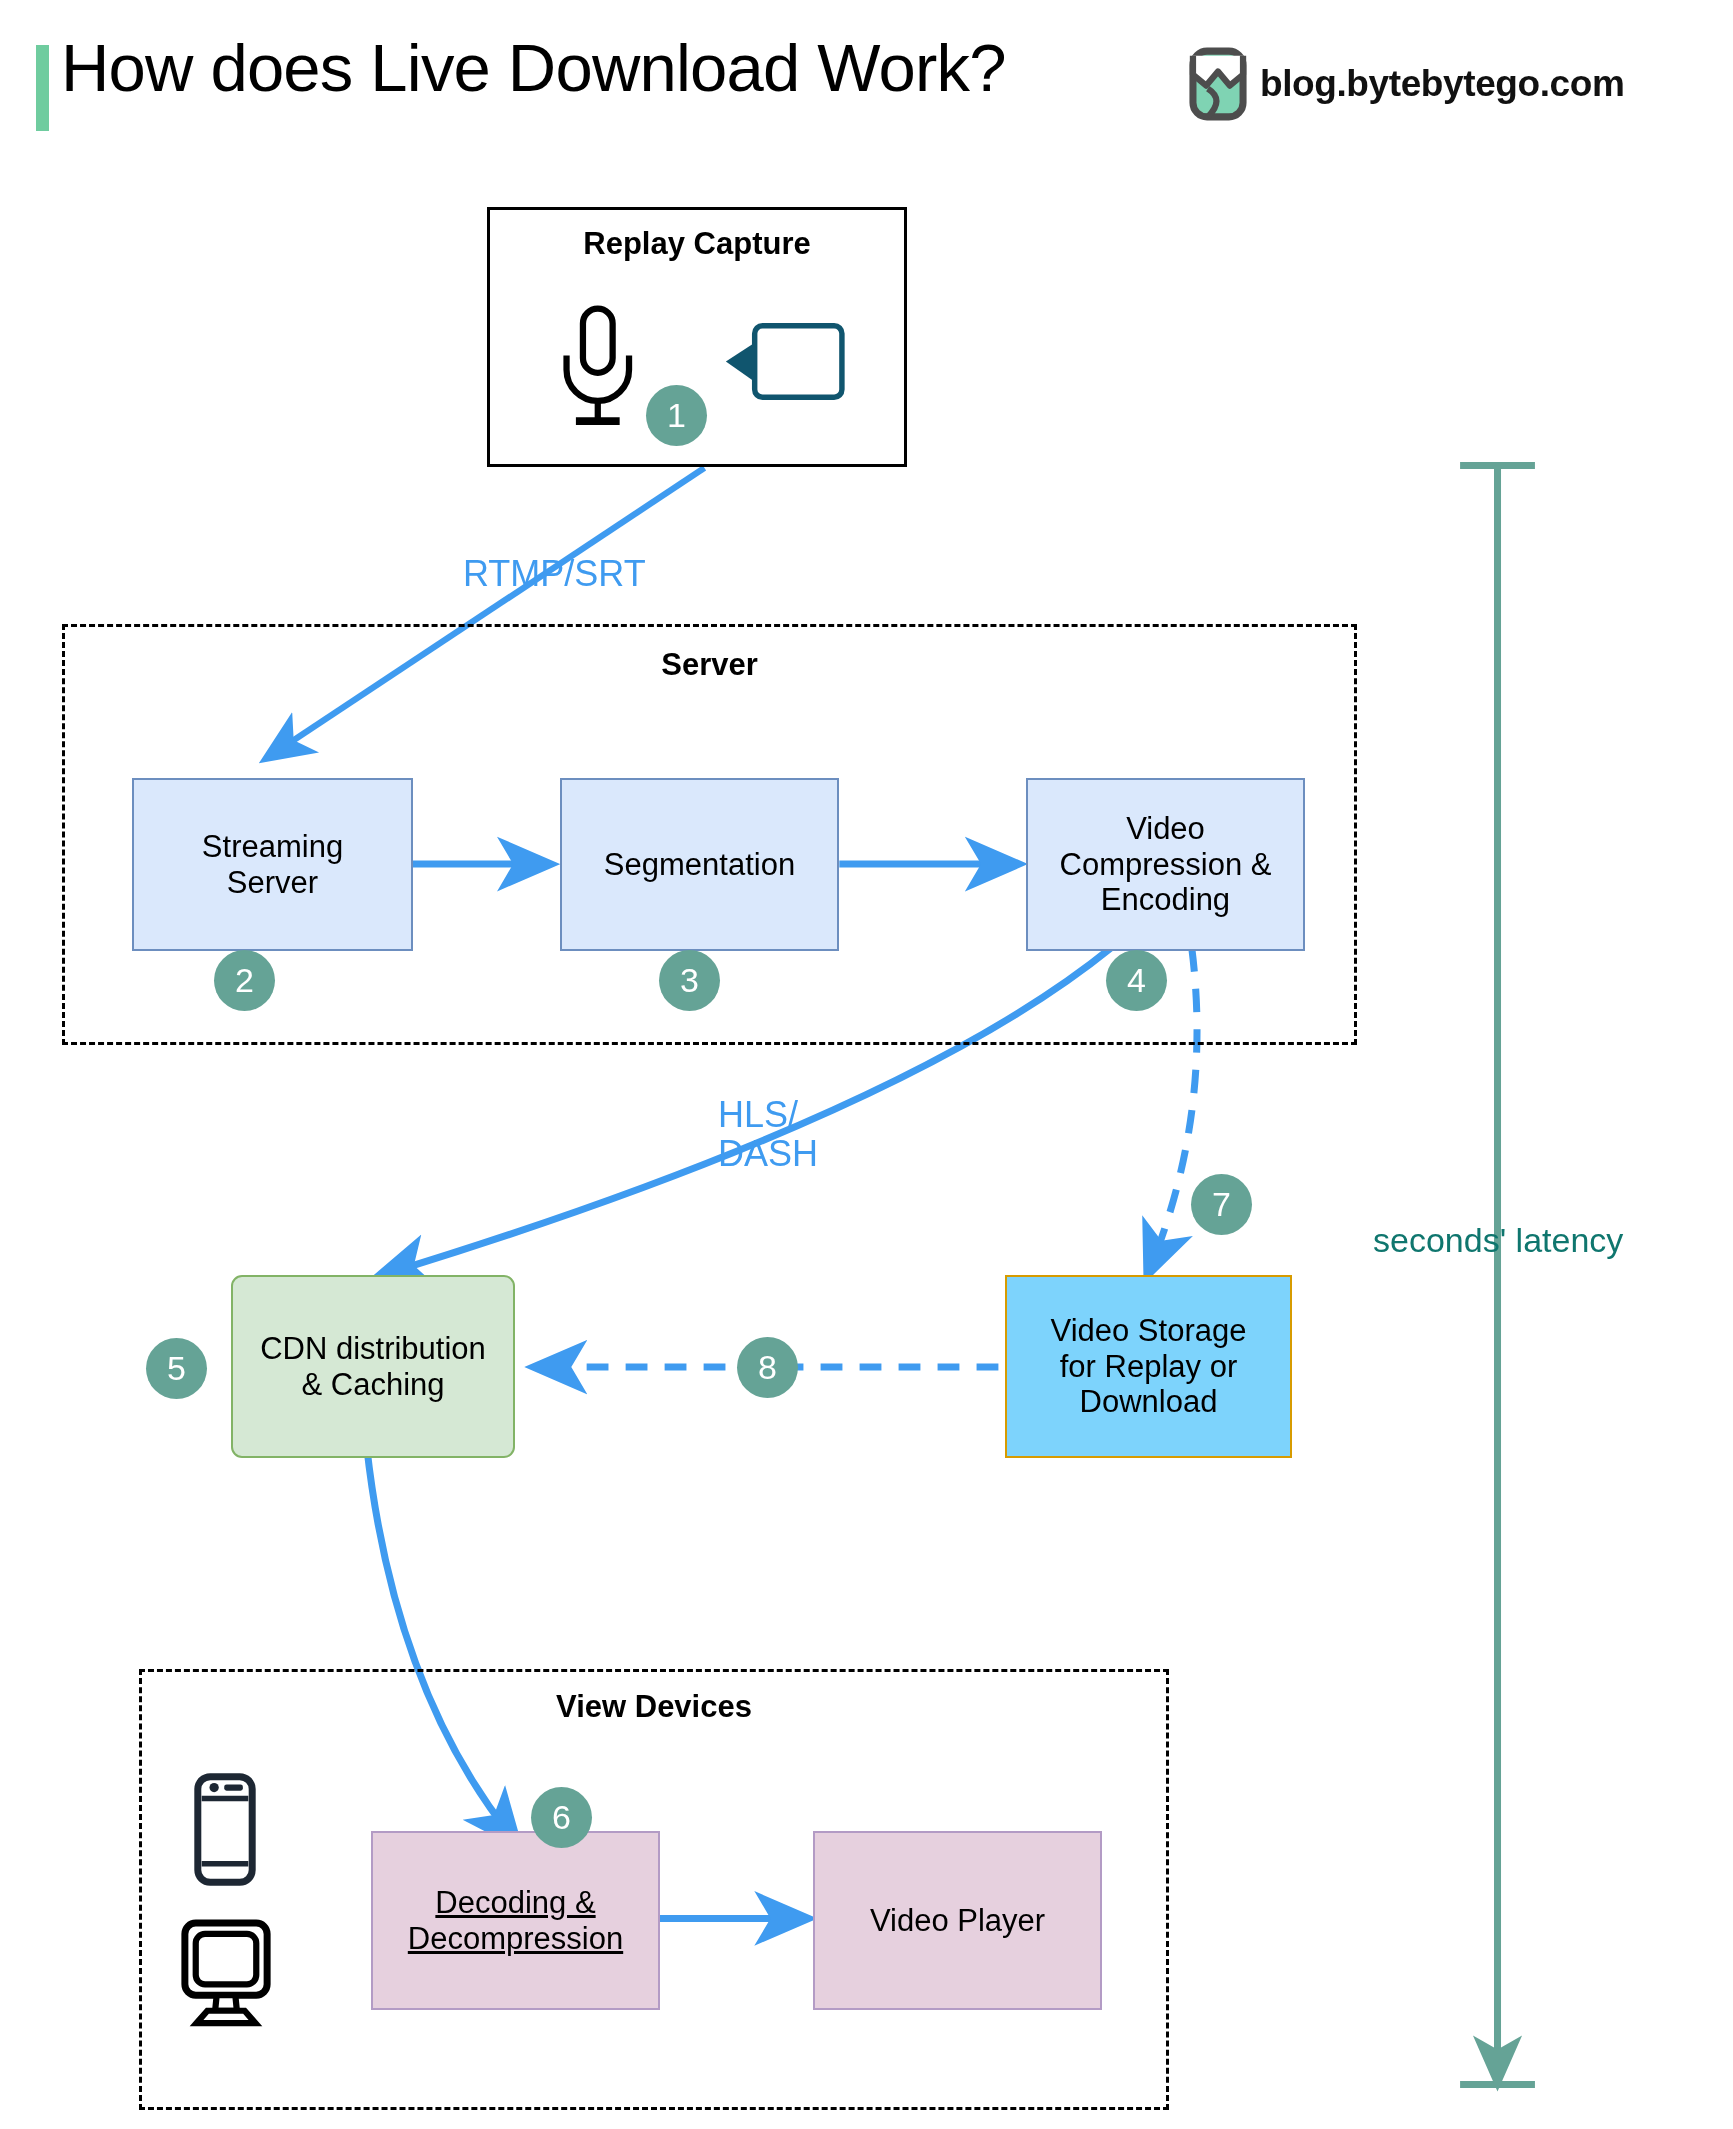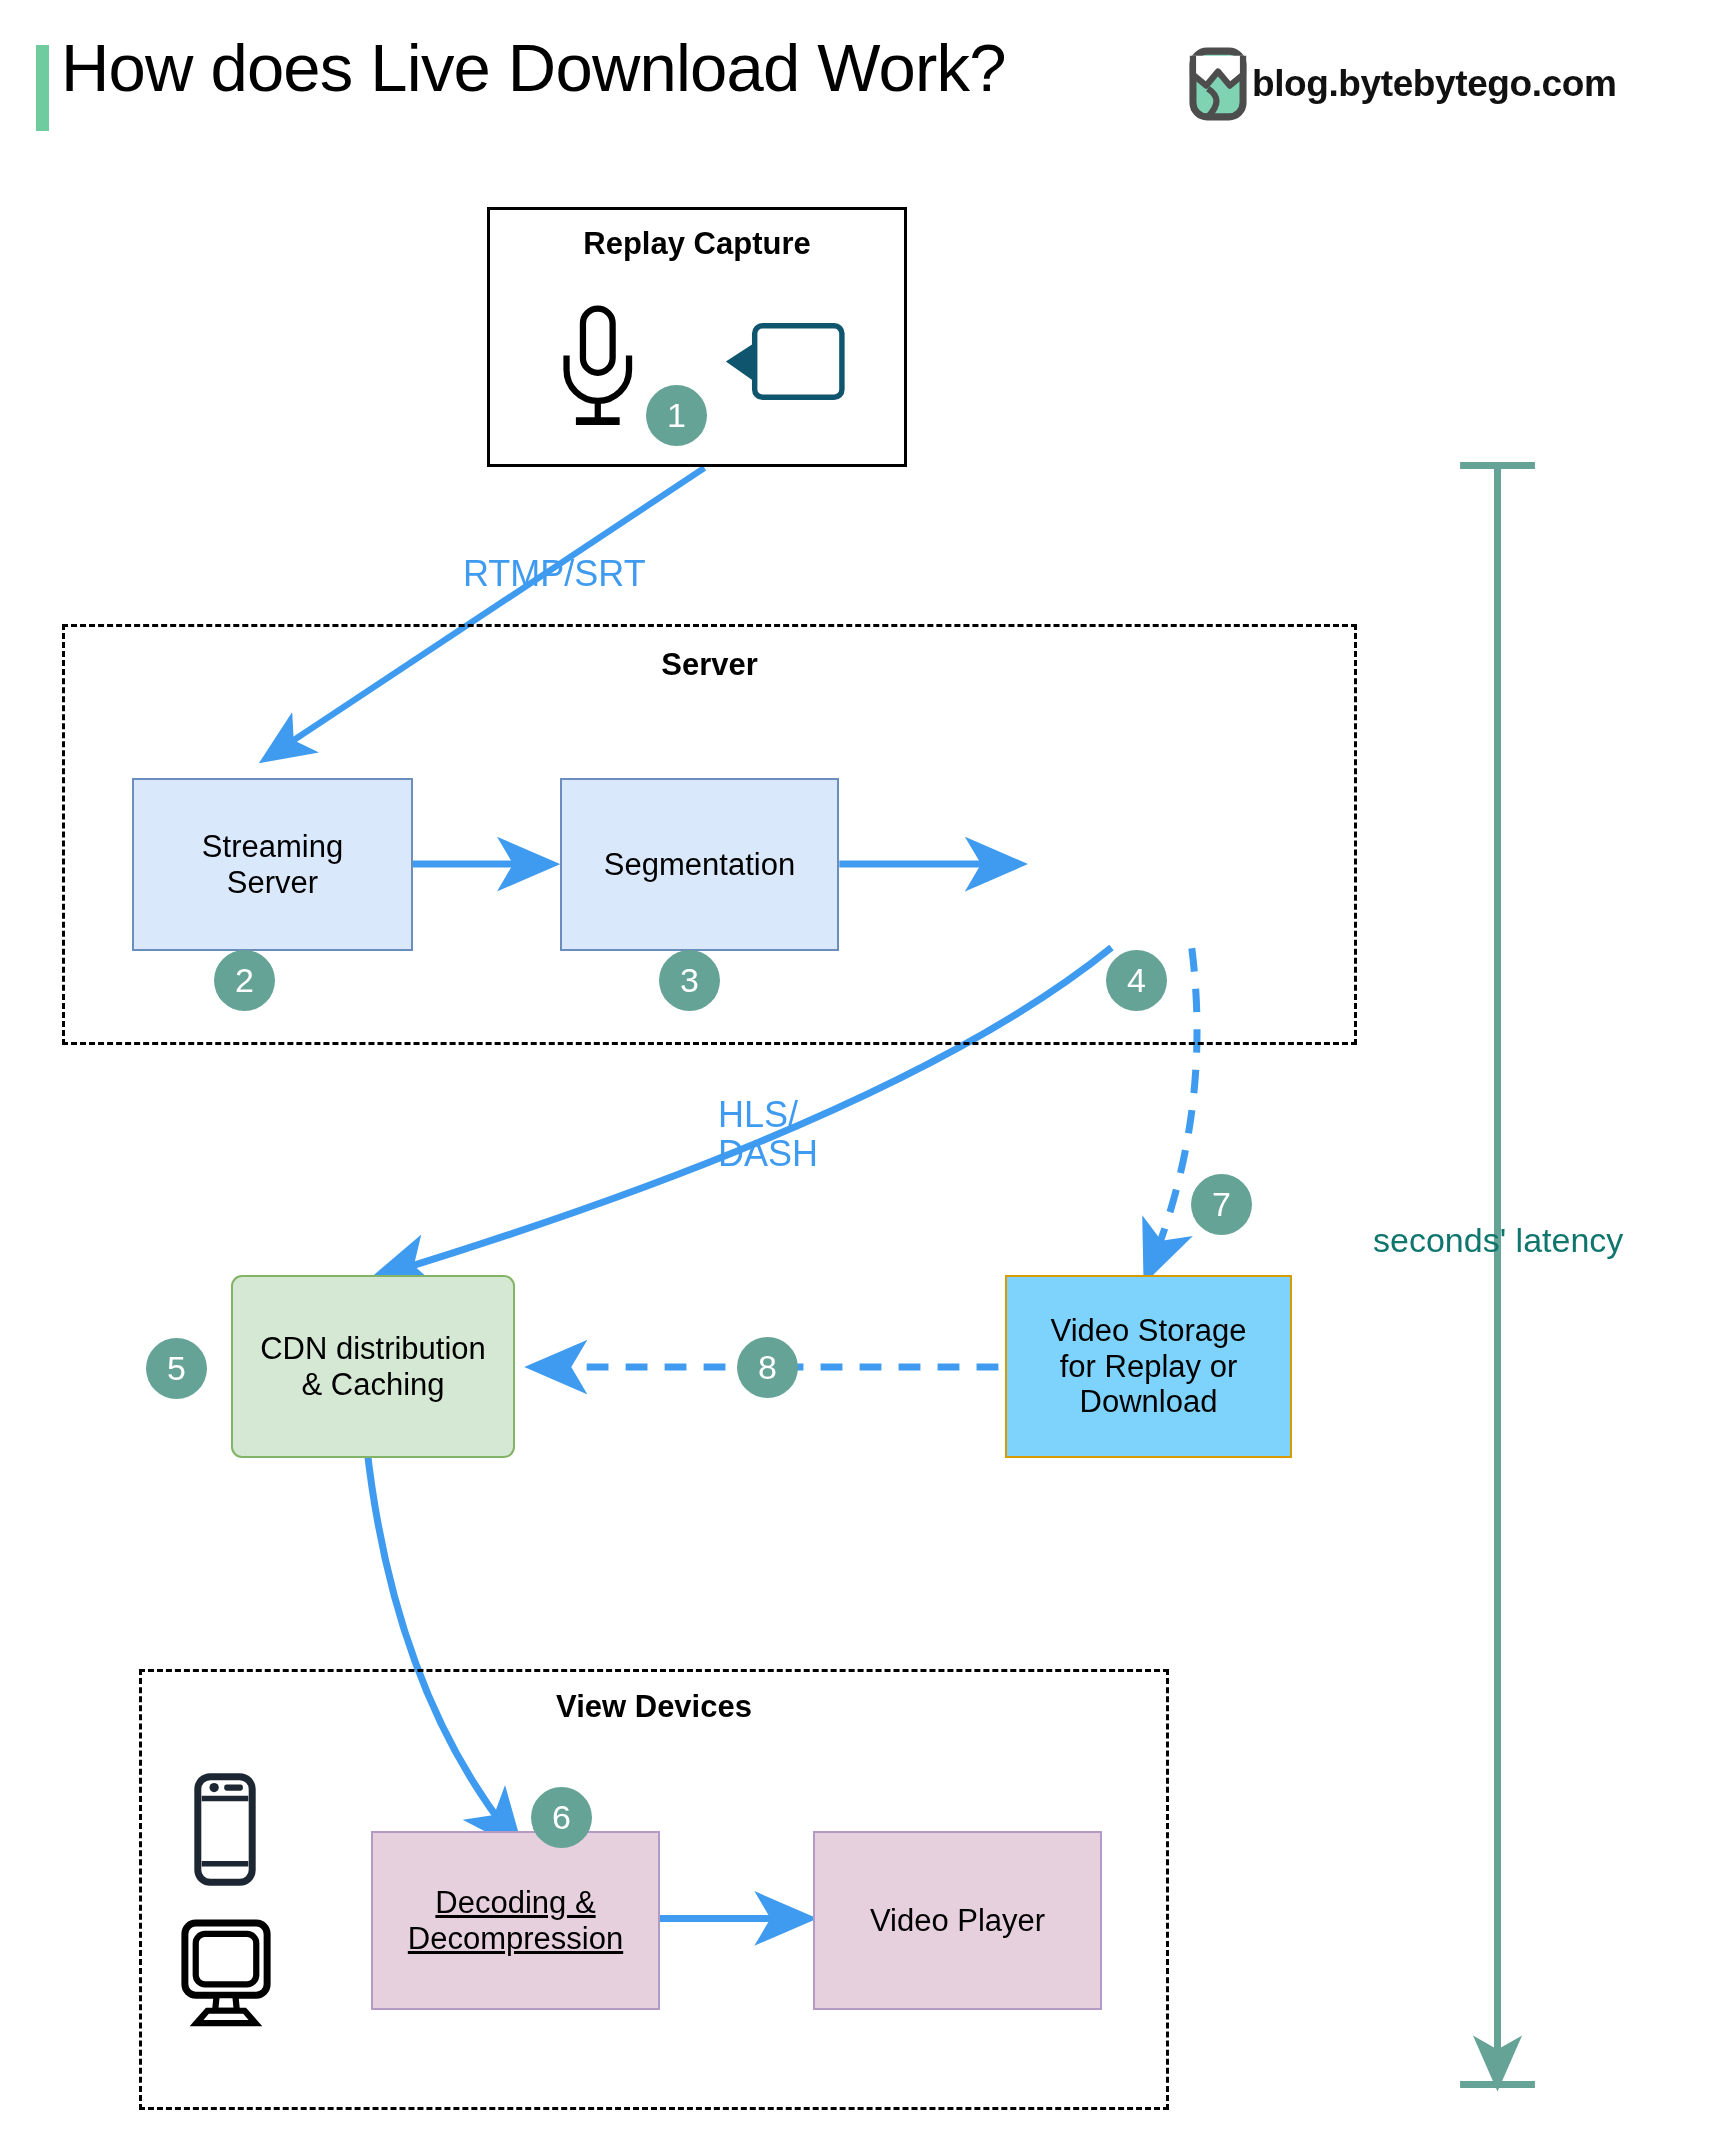--- a/index.html
+++ b/index.html
@@ -38,21 +38,21 @@
     color: #000000;
     letter-spacing: -0.8px;
     white-space: nowrap;
     line-height: 1;
   }
   #brand {
     position: absolute;
     left: 1189px; top: 48px;
     display: flex;
     align-items: center;
-    gap: 5px;
+    gap: 13px;
   }
   #brand-logo {
     width: 58px; height: 72px;
     position: relative;
   }
   #brand-label {
     font-size: 37px;
     font-weight: 700;
     color: #111111;
     white-space: nowrap;
@@ -217,20 +217,25 @@
 
   <div class="node node-blue" style="left:132px; top:778px; width:281px; height:173px;">
     <span style="white-space:pre-line;">Streaming
 Server</span>
   </div>
 
   <div class="node node-blue" style="left:560px; top:778px; width:279px; height:173px;">
     <span style="white-space:pre-line;">Segmentation</span>
   </div>
 
+  <div class="node node-blue" style="left:1026px; top:778px; width:279px; height:173px;">
+    <span style="white-space:pre-line;">Video
+Compression &amp;
+Encoding</span>
+  </div>
 
   <div class="node node-green" style="left:231px; top:1275px; width:284px; height:183px;border-radius:11px;">
     <span style="white-space:pre-line;">CDN distribution
 &amp; Caching</span>
   </div>
 
   <div class="node node-orange" style="left:1005px; top:1275px; width:287px; height:183px;">
     <span style="white-space:pre-line;">Video Storage
 for Replay or
 Download</span>

